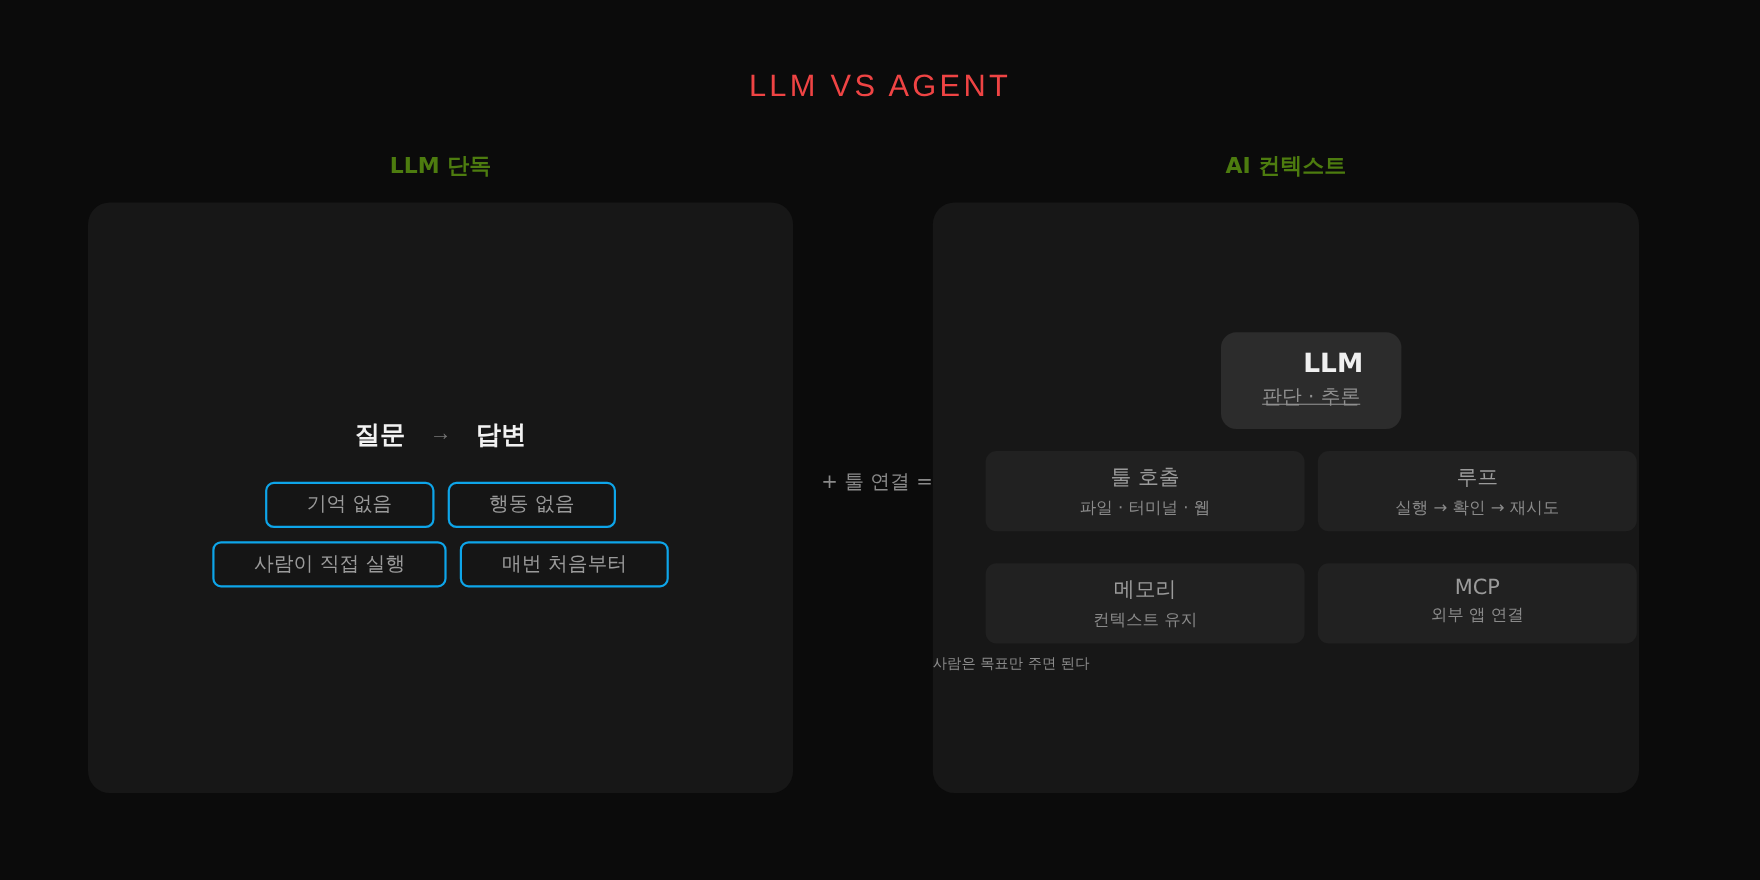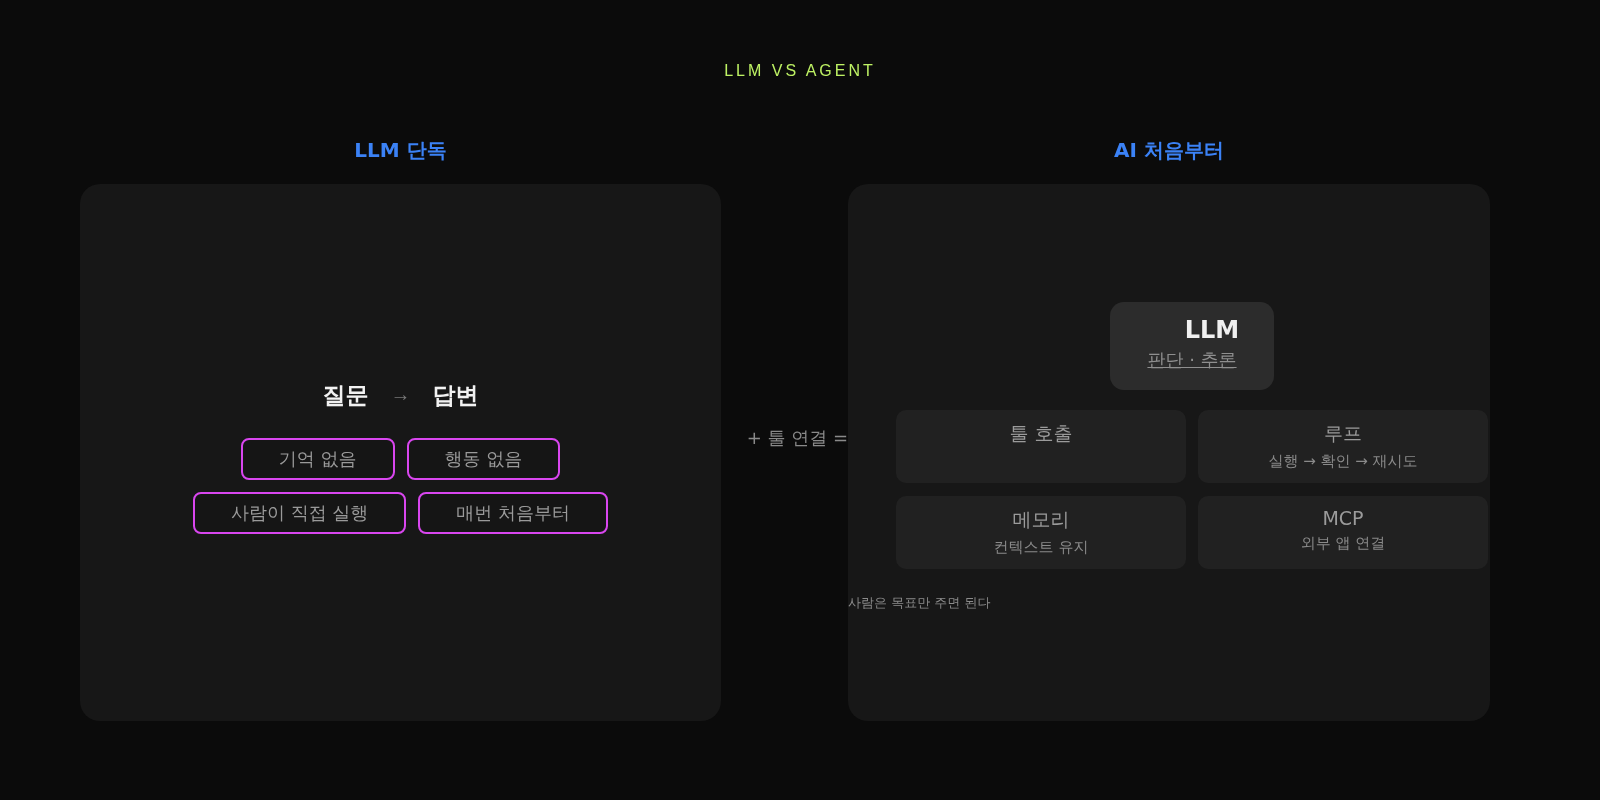--- a/index.html
+++ b/index.html
@@ -6,85 +6,85 @@
   body {
     width: 1600px; height: 800px;
     background: #0b0b0b;
     font-family: "DejaVu Sans", "Liberation Sans", sans-serif;
     color: #8a8a8a;
     position: relative;
     overflow: hidden;
   }
   .main-title {
     position: absolute; left: 0; top: 62px; width: 1600px;
-    text-align: center; font-size: 16px; letter-spacing: 3px;
-    color: #bef264; font-family: "Liberation Sans", sans-serif;
+    text-align: center; font-size: 28px; letter-spacing: 3px;
+    color: #ef4444; font-family: "Liberation Sans", sans-serif;
   }
   .col-title {
     position: absolute; top: 137px; font-size: 20px; font-weight: bold;
-    color: #3b82f6; text-align: center;
+    color: #4d7c0f; text-align: center;
   }
   .card {
     position: absolute; top: 184px; height: 537px;
     background: #171717; border-radius: 20px;
   }
   #left-card { left: 80px; width: 641px; }
   #right-card { left: 848px; width: 642px; }
 
   .flow {
     position: absolute; left: 0; width: 100%; top: 196px;
     display: flex; justify-content: center; align-items: center; gap: 26px;
     font-size: 23px; font-weight: bold; color: #f2f2f2; font-family: Liberation Mono, monospace;
   }
   .flow .arrow { color: #777; font-weight: normal; font-size: 20px; }
 
   .pills {
     position: absolute; left: 60px; right: 60px; top: 254px;
     display: flex; flex-wrap: wrap; justify-content: center; gap: 12px 12px;
   }
   .pill {
-    border: 2px solid #d946ef; border-radius: 8px;
+    border: 2px solid #0ea5e9; border-radius: 8px;
     padding: 8px 36px; font-size: 18px; color: #9a9a9a;
     background: #151515; line-height: 22px;
   }
 
   .connector {
     position: absolute; left: 721px; width: 127px; top: 426px;
     text-align: right; font-size: 18px; color: #8a8a8a;
   }
 
   .llm-box {
     position: absolute; left: 262px; top: 118px; width: 164px; height: 88px;
     background: #2c2c2c; border-radius: 14px; text-align: center;
   }
   .llm-box .t { margin-top: 14px; font-size: 24px; font-weight: bold; color: #f0f0f0; padding-left: 40px; }
   .llm-box .s { margin-top: 4px; font-size: 18px; color: #8f8f8f; text-decoration: underline; }
 
   .grid {
     position: absolute; left: 48px; width: 592px; top: 226px;
-    display: grid; grid-template-columns: 290px 290px; gap: 13px 12px;
+    display: grid; grid-template-columns: 290px 290px; gap: 29px 12px;
   }
   .gbox {
     background: #212121; border-radius: 10px; height: 73px; text-align: center;
   }
   .gbox .t { margin-top: 11px; font-size: 19px; color: #9b9b9b; }
   .gbox .s { margin-top: 5px; font-size: 15px; color: #8a8a8a; }
 
   .footer-note {
     position: absolute; left: 0; width: 100%; top: 410px;
     font-size: 13px; color: #8c8c8c;
   }
 </style>
 </head>
 <body>
 
 <div class="main-title">LLM VS AGENT</div>
 
 <div class="col-title" style="left:80px;width:641px;">LLM 단독</div>
-<div class="col-title" style="left:848px;width:642px;">AI 처음부터</div>
+<div class="col-title" style="left:848px;width:642px;">AI 컨텍스트</div>
 
 <div class="card" id="left-card">
   <div class="flow">
     <span>질문</span>
     <span class="arrow">→</span>
     <span>답변</span>
   </div>
   <div class="pills">
     <span class="pill">기억 없음</span>
     <span class="pill">행동 없음</span>
@@ -96,20 +96,21 @@
 <div class="connector">+ 툴 연결 =</div>
 
 <div class="card" id="right-card">
   <div class="llm-box">
     <div class="t">LLM</div>
     <div class="s">판단 · 추론</div>
   </div>
   <div class="grid">
     <div class="gbox">
       <div class="t">툴 호출</div>
+      <div class="s">파일 · 터미널 · 웹</div>
     </div>
     <div class="gbox">
       <div class="t">루프</div>
       <div class="s">실행 → 확인 → 재시도</div>
     </div>
     <div class="gbox">
       <div class="t">메모리</div>
       <div class="s">컨텍스트 유지</div>
     </div>
     <div class="gbox">

